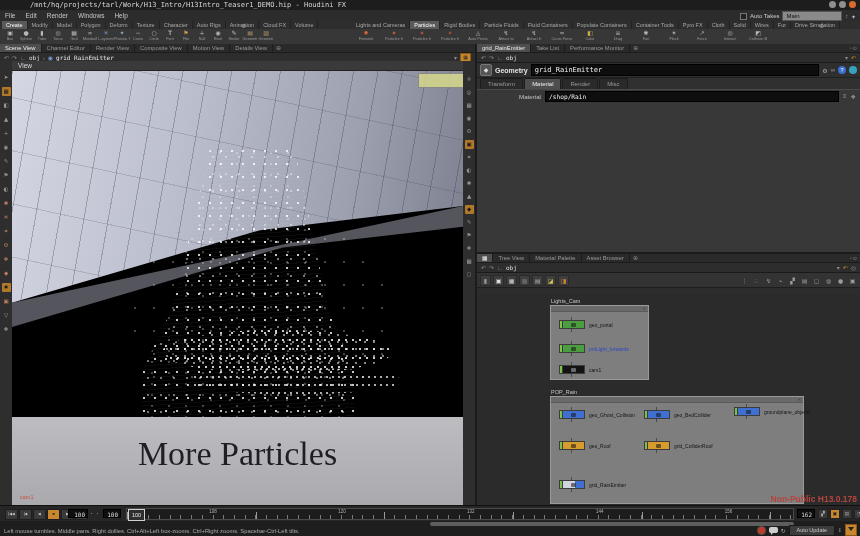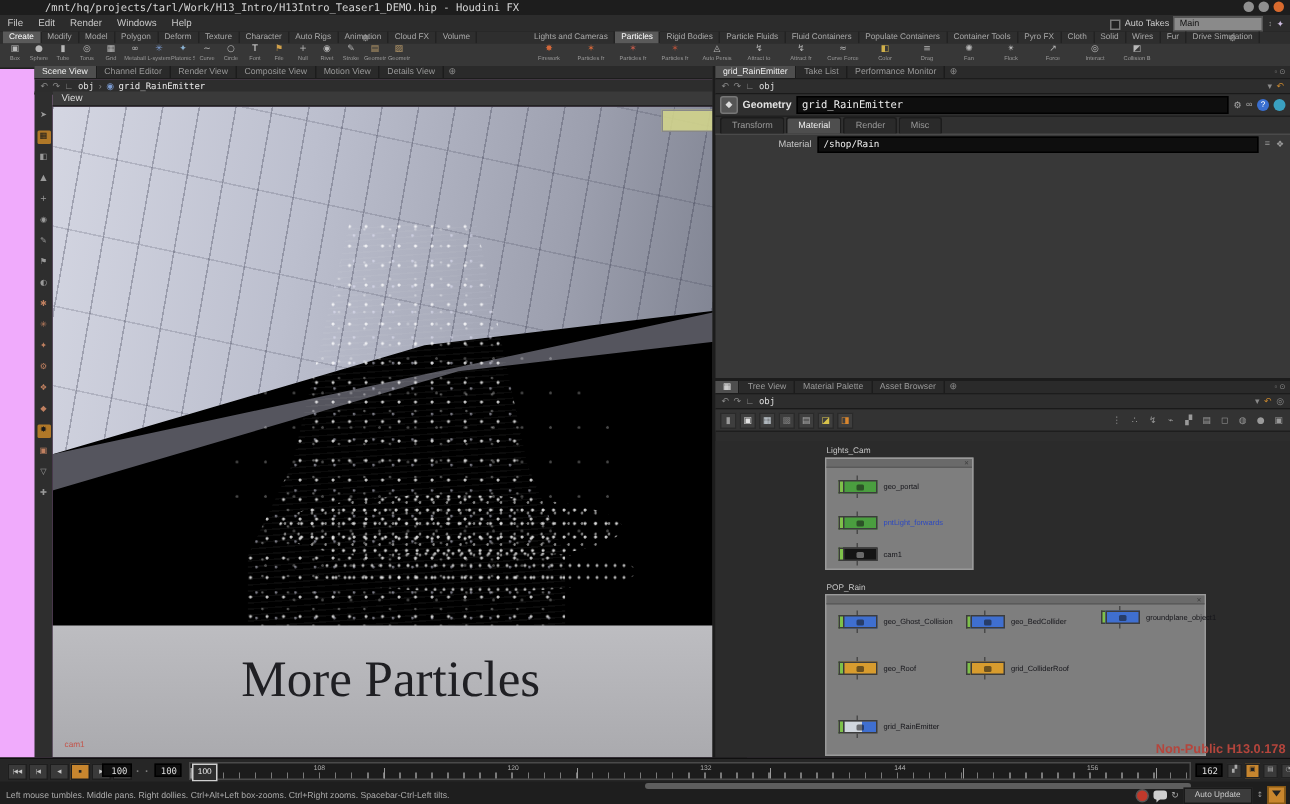--- a/index.html
+++ b/index.html
@@ -1,16 +1,16 @@
 <!DOCTYPE html>
 <html><head>
 <meta charset="utf-8">
 <style>
   html,body{margin:0;padding:0;background:#1a1a1a;}
-  #app{position:relative;width:860px;height:536px;background:#f0abfc;overflow:hidden;
+  #app{position:relative;width:860px;height:536px;background:#5eead4;overflow:hidden;
        font-family:"Liberation Sans","DejaVu Sans",sans-serif;font-size:6px;color:#ccc;}
   .abs{position:absolute;}
   .mono{font-family:"DejaVu Sans Mono","Liberation Mono",monospace;}
   .ico{display:inline-block;text-align:center;color:#9a9a9a;font-family:"DejaVu Sans",sans-serif;}
 
   
   .titlebar{left:0;top:0;width:860px;height:10px;background:#1d1d1d;border-bottom:1px solid #000;}
   .titlebar .t{position:absolute;left:30px;top:1px;font-size:7px;color:#d6d6d6;}
   .windots{position:absolute;right:4px;top:1px;display:flex;gap:3px;}
   .windots span{width:7px;height:7px;border-radius:50%;background:#8f8f8f;}
@@ -45,21 +45,21 @@
   .pathbar{height:9px;background:#2d2d2d;border-bottom:1px solid #1a1a1a;display:flex;align-items:center;gap:3px;padding:0 4px;}
   .navarr{font-size:6px;color:#8a8a8a;}
   .chip{font-size:6px;color:#ddd;}
   .psep{color:#888;}
   .pname{font-size:6px;color:#e8e8e8;}
   .pb-right{margin-left:auto;display:flex;align-items:center;gap:3px;}
   .obtn{width:9px;height:7px;background:#c8872e;border:1px solid #8a5a14;color:#222;font-size:5px;
         text-align:center;line-height:7px;}
 
   
-  .scenepane{left:0;top:44px;width:475px;height:461px;margin-left:23px;}
+  .scenepane{left:0;top:44px;width:475px;height:461px;}
   .viewmenu{position:absolute;left:12px;top:17px;width:451px;height:10px;background:#3a3a3a;
             border-bottom:1px solid #222;font-size:6.5px;color:#ddd;padding-top:1px;box-sizing:border-box;}
   .viewmenu span{margin-left:6px;}
   .lstrip{position:absolute;left:0;top:17px;width:12px;height:444px;background:#2e2e2e;
           display:flex;flex-direction:column;align-items:center;gap:5px;padding-top:12px;box-sizing:border-box;}
   .lstrip .vic{width:9px;height:9px;font-size:5.5px;line-height:9px;text-align:center;}
   .rstrip{position:absolute;left:463px;top:17px;width:12px;height:444px;background:#2e2e2e;
           display:flex;flex-direction:column;align-items:center;gap:4px;padding-top:14px;box-sizing:border-box;}
   .rstrip .vic{width:9px;height:9px;font-size:5.5px;line-height:9px;text-align:center;}
   .vic.hl{background:#b07828;color:#1a1a1a;border-radius:1px;}

